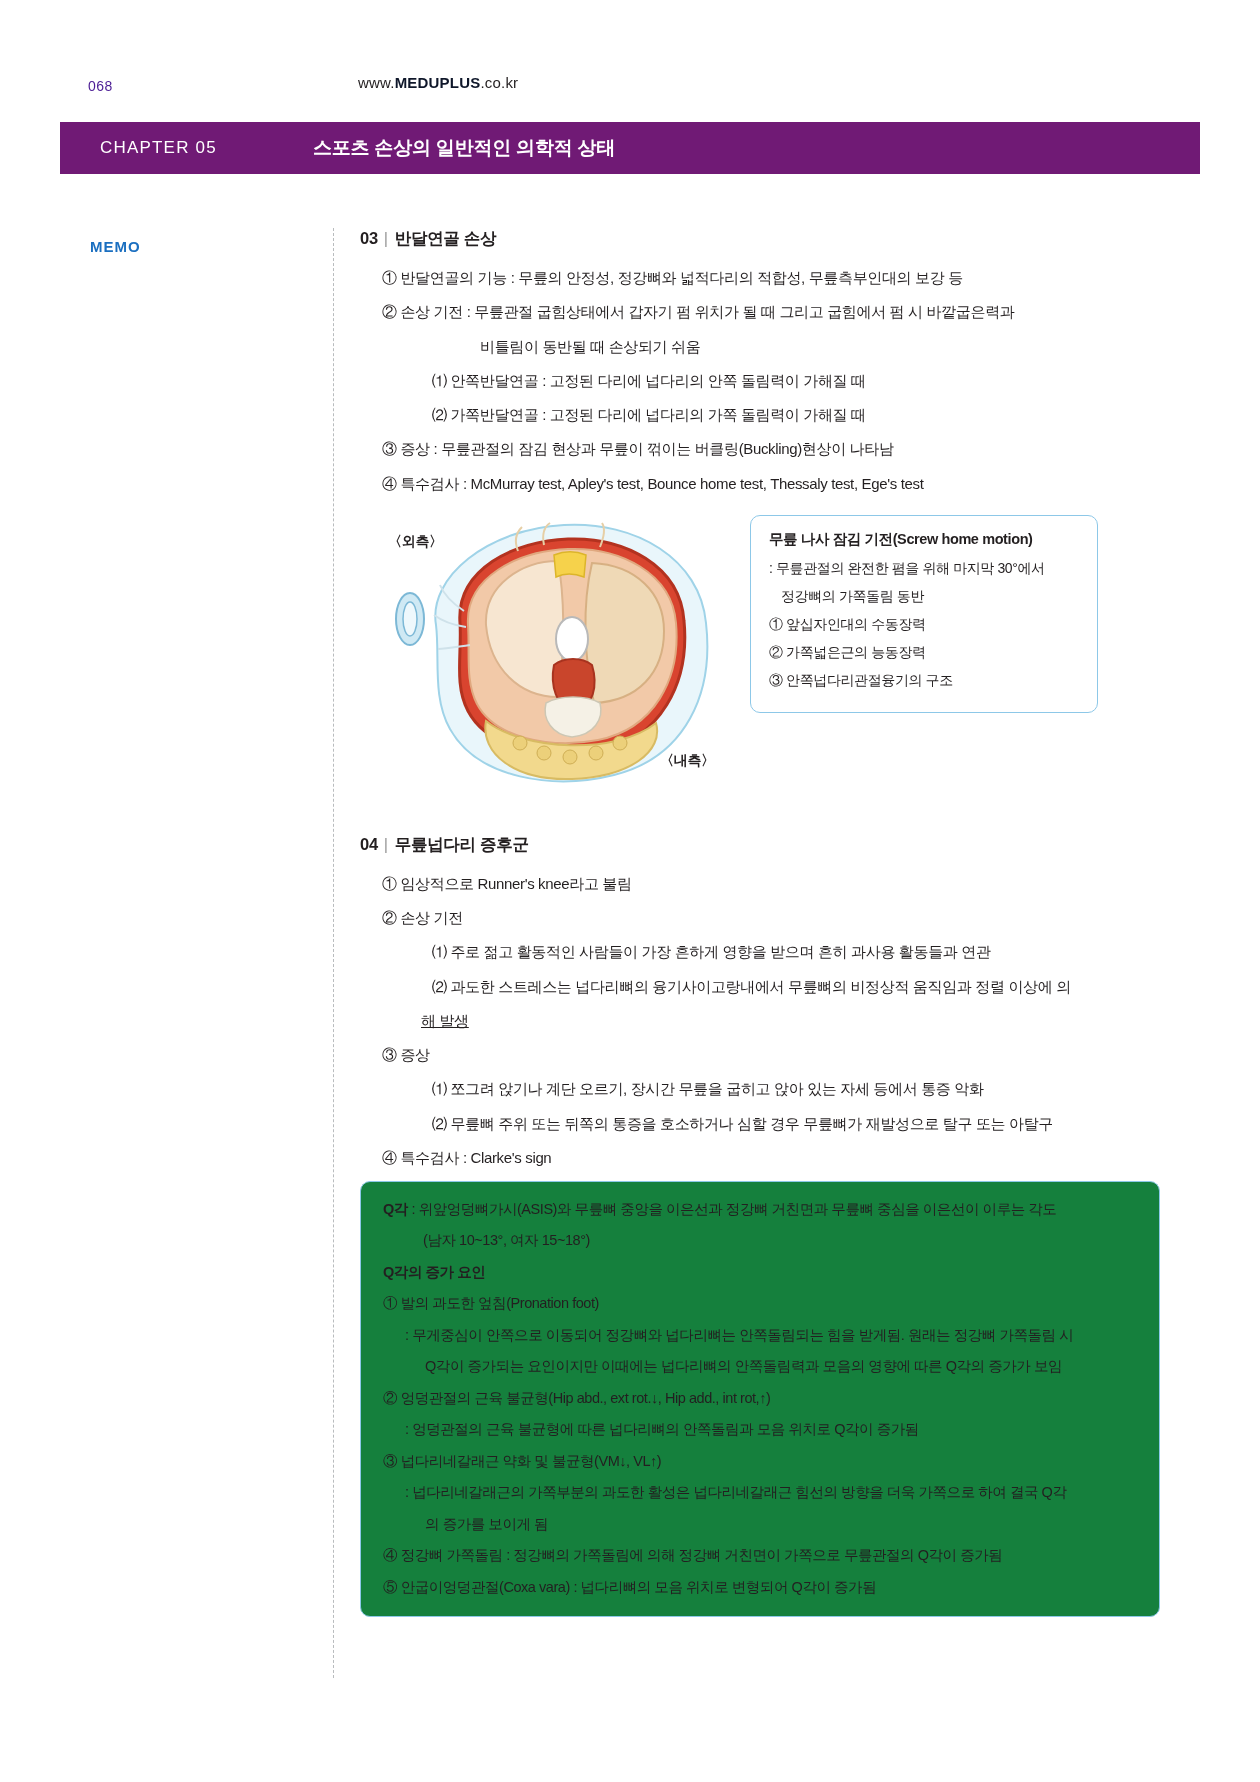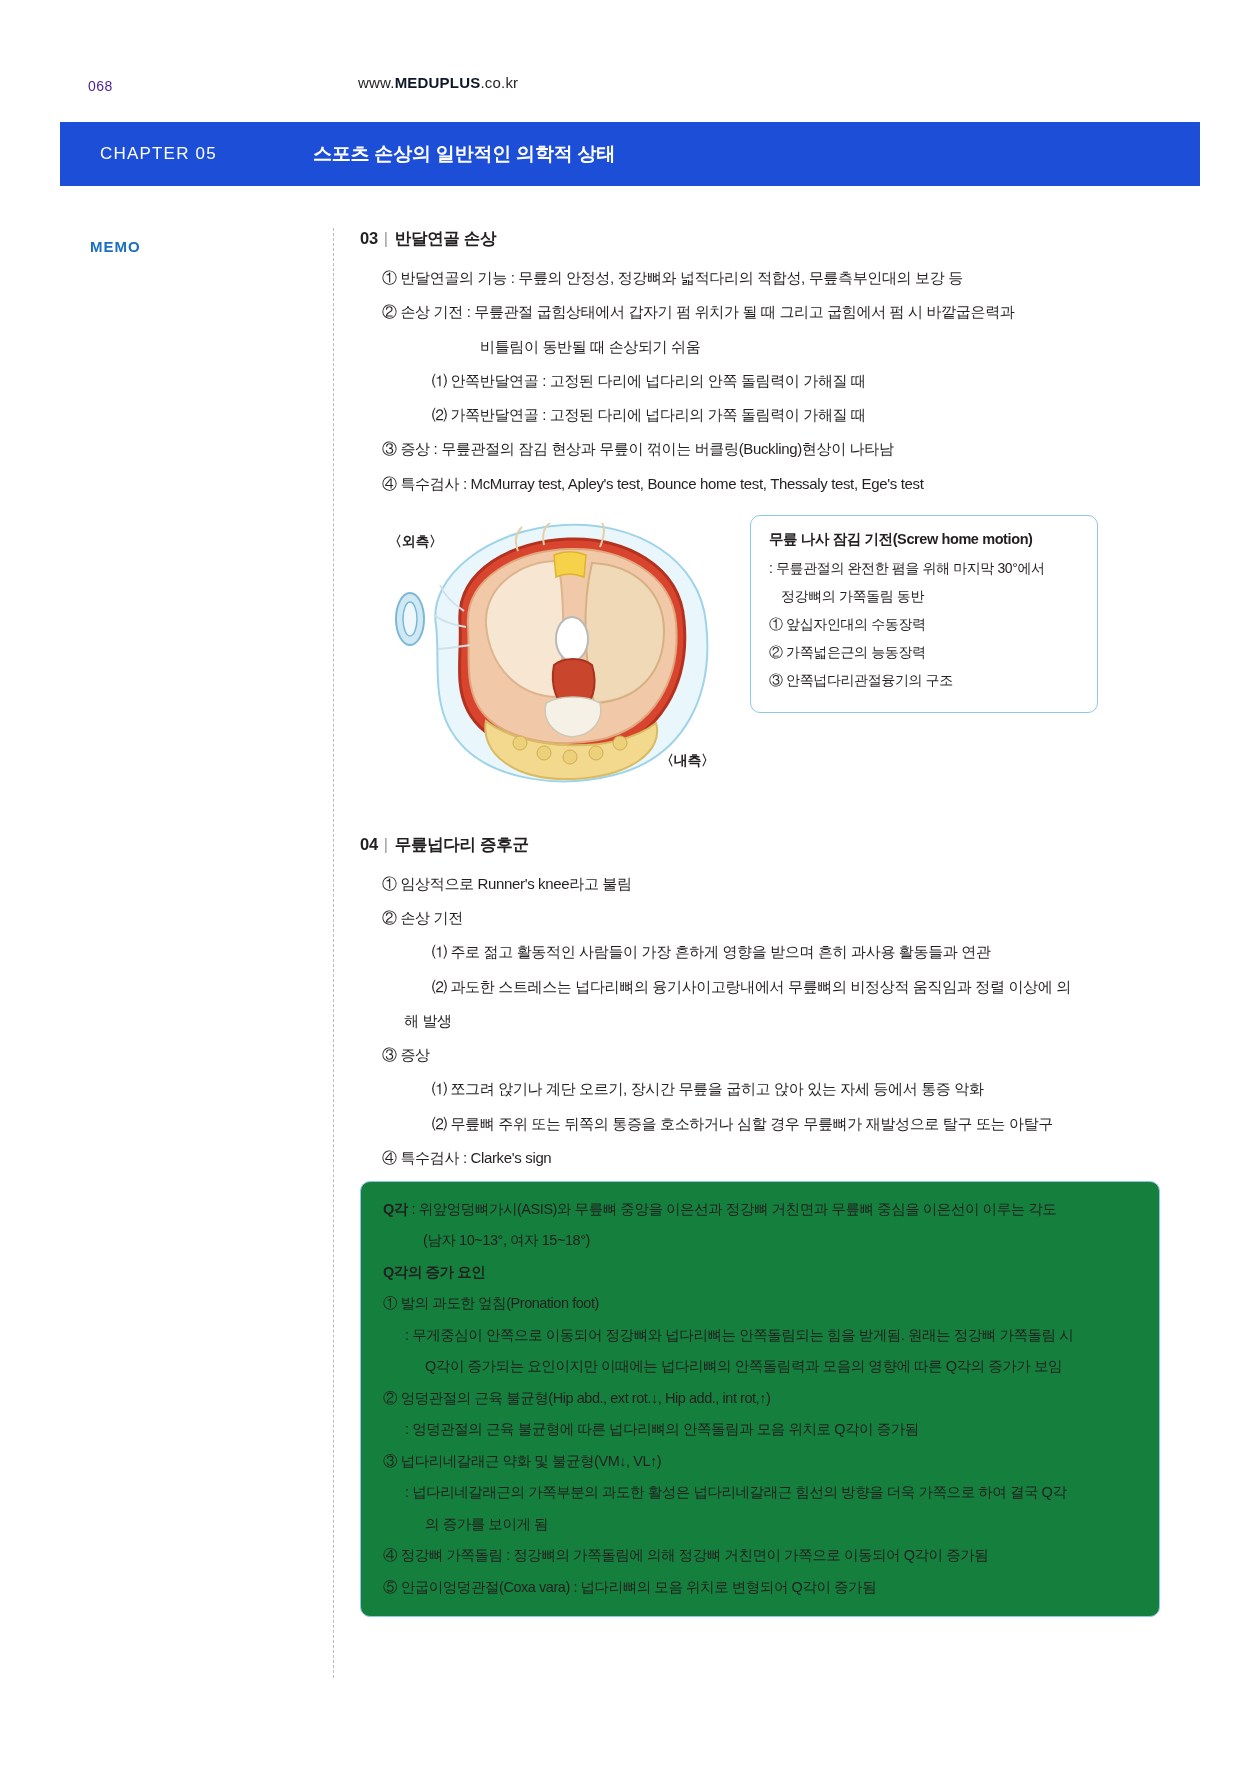--- a/index.html
+++ b/index.html
@@ -39,22 +39,22 @@
     letter-spacing: 0.2px;
   }
   .site-url .hl { color: #0f172a; font-weight: bold; }
   .site-url .plain { color: #231f20; }
 
   .chapter-bar {
     position: absolute;
     top: 122px;
     left: 60px;
     width: 1140px;
-    height: 64px;
-    background: #1d4ed8;
+    height: 52px;
+    background: #701a75;
     color: #ffffff;
     display: flex;
     align-items: center;
   }
   .chapter-label {
     margin-left: 40px;
     font-size: 17px;
     letter-spacing: 1.2px;
   }
   .chapter-title {
@@ -103,21 +103,21 @@
 
   .line {
     font-size: 15px;
     line-height: 1.55;
     margin: 0 0 11px 0;
     letter-spacing: -0.35px;
   }
   .lvl1 { padding-left: 22px; text-indent: -22px; margin-left: 22px; }
   .lvl2 { padding-left: 24px; text-indent: -24px; margin-left: 72px; }
   .cont2 { margin-left: 120px; }
-  .cont-hang { margin-left: 44px; }
+  .cont-hang { margin-left: 61px; text-decoration: underline; }
 
   
   .figure-wrap {
     position: relative;
     width: 800px;
     height: 305px;
     margin-top: 12px;
     margin-bottom: 10px;
   }
   .knee-svg { position: absolute; left: 8px; top: 0; }
@@ -297,21 +297,21 @@
 
     <div class="ql ind1">
       <span>③</span>
       <span>넙다리네갈래근 약화 및 불균형(VM↓, VL↑)</span>
     </div>
     <div class="ql ind2">: 넙다리네갈래근의 가쪽부분의 과도한 활성은 넙다리네갈래근 힘선의 방향을 더욱 가쪽으로 하여 결국 Q각</div>
     <div class="ql ind3">의 증가를 보이게 됨</div>
 
     <div class="ql ind1">
       <span>④</span>
-      <span>정강뼈 가쪽돌림 : 정강뼈의 가쪽돌림에 의해 정강뼈 거친면이 가쪽으로 이동되어 Q각이 증가됨</span>
+      <span>정강뼈 가쪽돌림 : 정강뼈의 가쪽돌림에 의해 정강뼈 거친면이 가쪽으로 무릎관절의 Q각이 증가됨</span>
     </div>
 
     <div class="ql ind1" style="margin-bottom:0;">
       <span>⑤</span>
       <span>안굽이엉덩관절(Coxa vara) : 넙다리뼈의 모음 위치로 변형되어 Q각이 증가됨</span>
     </div>
   </div>
 
 </div>
 

